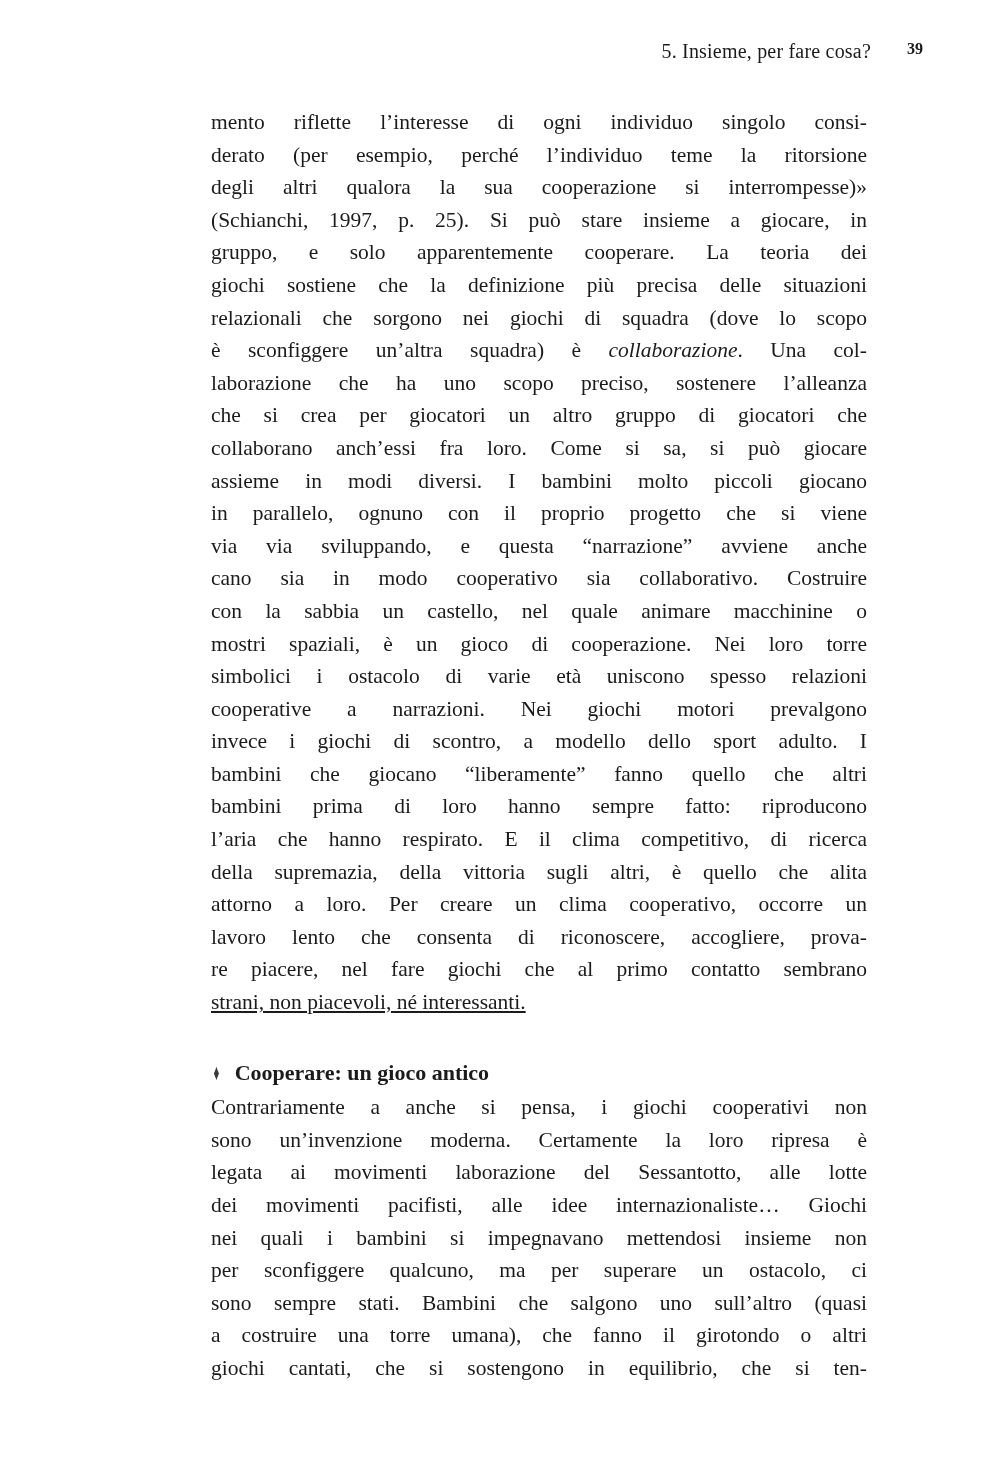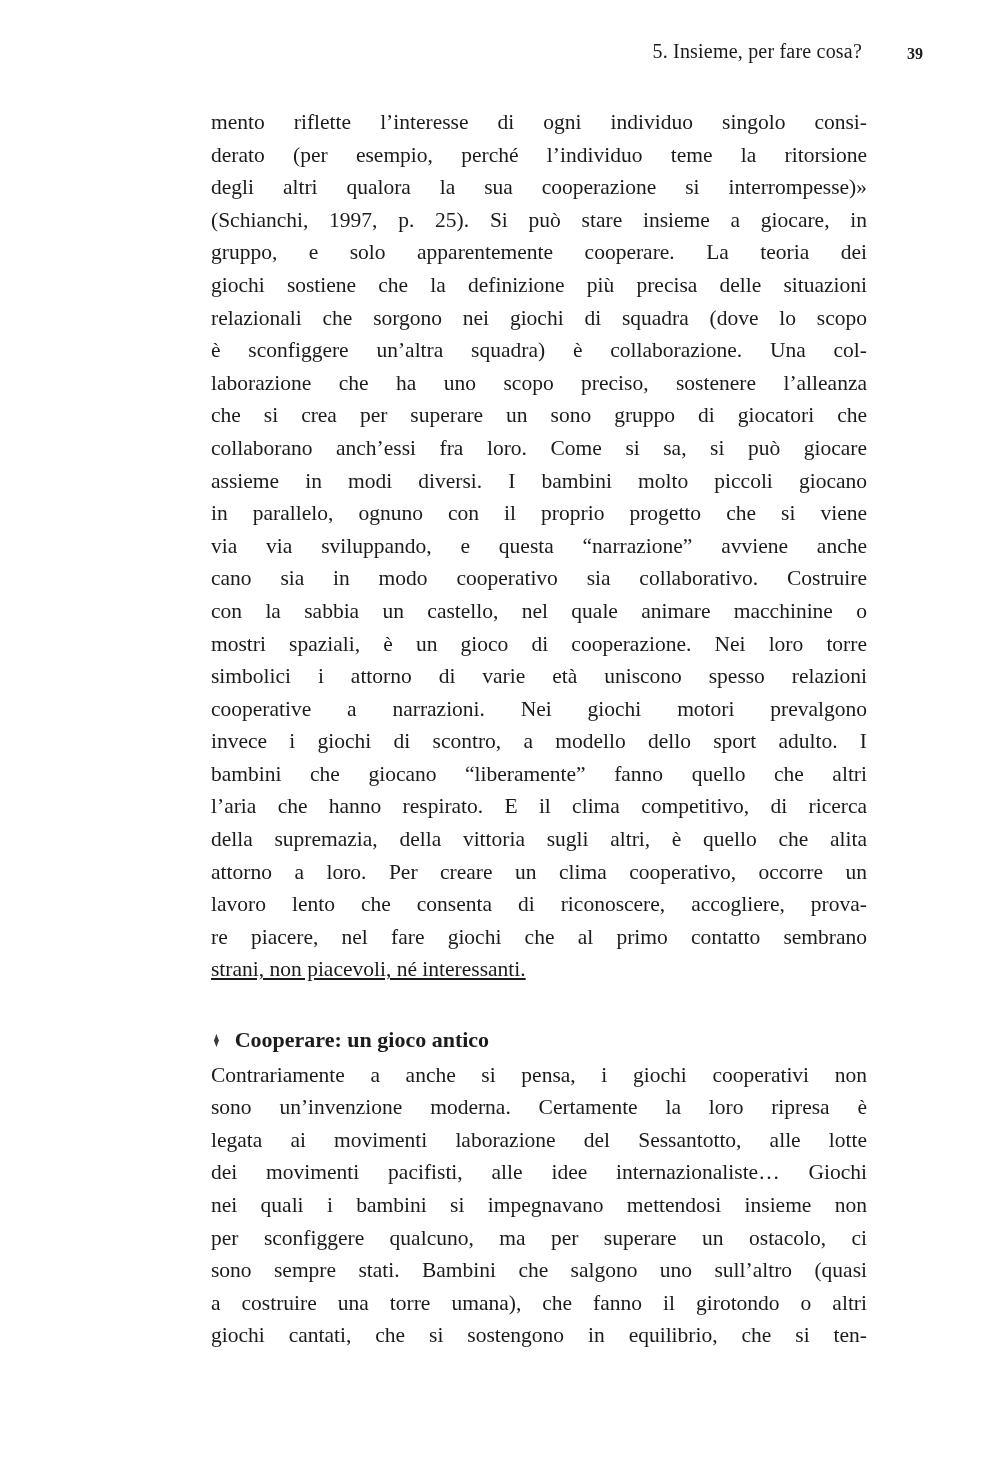--- a/index.html
+++ b/index.html
@@ -13,22 +13,22 @@
     color: #1b1b1b;
     overflow: hidden;
   }
   .running-header {
     position: absolute;
     left: 211px;
     top: 40px;
     width: 712px;
     display: flex;
     justify-content: flex-end;
-    align-items: flex-end;
-    gap: 45px;
+    align-items: flex-start;
+    gap: 36px;
     font-size: 20px;
   }
   .running-title { letter-spacing: 0.2px; }
   .page-number { font-weight: bold; font-size: 16px; }
   .body-text {
     position: absolute;
     left: 211px;
     top: 106px;
     width: 656px;
     font-size: 21.5px;
@@ -37,21 +37,21 @@
     line-height: 32.6px;
     height: 32.6px;
     white-space: nowrap;
     text-align: justify;
     text-align-last: justify;
   }
   .line.no-justify {
     text-align-last: left;
     text-decoration: underline;
   }
-  .italic { }
+  .italic { font-style: italic; }
   .section-heading {
     margin-top: 38px;
     margin-bottom: 2px;
     line-height: 32.6px;
     height: 32.6px;
     font-weight: bold;
     font-size: 22px;
     display: flex;
     align-items: baseline;
     gap: 13px;
@@ -80,32 +80,33 @@
     <div>
         <div class="line"><span>mento riflette l’interesse di ogni individuo singolo consi-</span></div>
         <div class="line"><span>derato (per esempio, perché l’individuo teme la ritorsione</span></div>
         <div class="line"><span>degli altri qualora la sua cooperazione si interrompesse)»</span></div>
         <div class="line"><span>(Schianchi, 1997, p. 25). Si può stare insieme a giocare, in</span></div>
         <div class="line"><span>gruppo, e solo apparentemente cooperare. La teoria dei</span></div>
         <div class="line"><span>giochi sostiene che la definizione più precisa delle situazioni</span></div>
         <div class="line"><span>relazionali che sorgono nei giochi di squadra (dove lo scopo</span></div>
         <div class="line"><span>è sconfiggere un’altra squadra) è </span><span class="italic">collaborazione</span><span>. Una col-</span></div>
         <div class="line"><span>laborazione che ha uno scopo preciso, sostenere l’alleanza</span></div>
-        <div class="line"><span>che si crea per superare un sono gruppo di giocatori che</span></div>
+        <div class="line"><span>che si crea per giocatori un altro gruppo di giocatori che</span></div>
         <div class="line"><span>collaborano anch’essi fra loro. Come si sa, si può giocare</span></div>
         <div class="line"><span>assieme in modi diversi. I bambini molto piccoli giocano</span></div>
         <div class="line"><span>in parallelo, ognuno con il proprio progetto che si viene</span></div>
         <div class="line"><span>via via sviluppando, e questa “narrazione” avviene anche</span></div>
         <div class="line"><span>cano sia in modo cooperativo sia collaborativo. Costruire</span></div>
         <div class="line"><span>con la sabbia un castello, nel quale animare macchinine o</span></div>
         <div class="line"><span>mostri spaziali, è un gioco di cooperazione. Nei loro torre</span></div>
-        <div class="line"><span>simbolici i attorno di varie età uniscono spesso relazioni</span></div>
+        <div class="line"><span>simbolici i ostacolo di varie età uniscono spesso relazioni</span></div>
         <div class="line"><span>cooperative a narrazioni. Nei giochi motori prevalgono</span></div>
         <div class="line"><span>invece i giochi di scontro, a modello dello sport adulto. I</span></div>
         <div class="line"><span>bambini che giocano “liberamente” fanno quello che altri</span></div>
+        <div class="line"><span>bambini prima di loro hanno sempre fatto: riproducono</span></div>
         <div class="line"><span>l’aria che hanno respirato. E il clima competitivo, di ricerca</span></div>
         <div class="line"><span>della supremazia, della vittoria sugli altri, è quello che alita</span></div>
         <div class="line"><span>attorno a loro. Per creare un clima cooperativo, occorre un</span></div>
         <div class="line"><span>lavoro lento che consenta di riconoscere, accogliere, prova-</span></div>
         <div class="line"><span>re piacere, nel fare giochi che al primo contatto sembrano</span></div>
         <div class="line no-justify"><span>strani, non piacevoli, né interessanti.</span></div>
       </div>
 
     <div class="section-heading">
       <span class="section-marker">♦</span>

